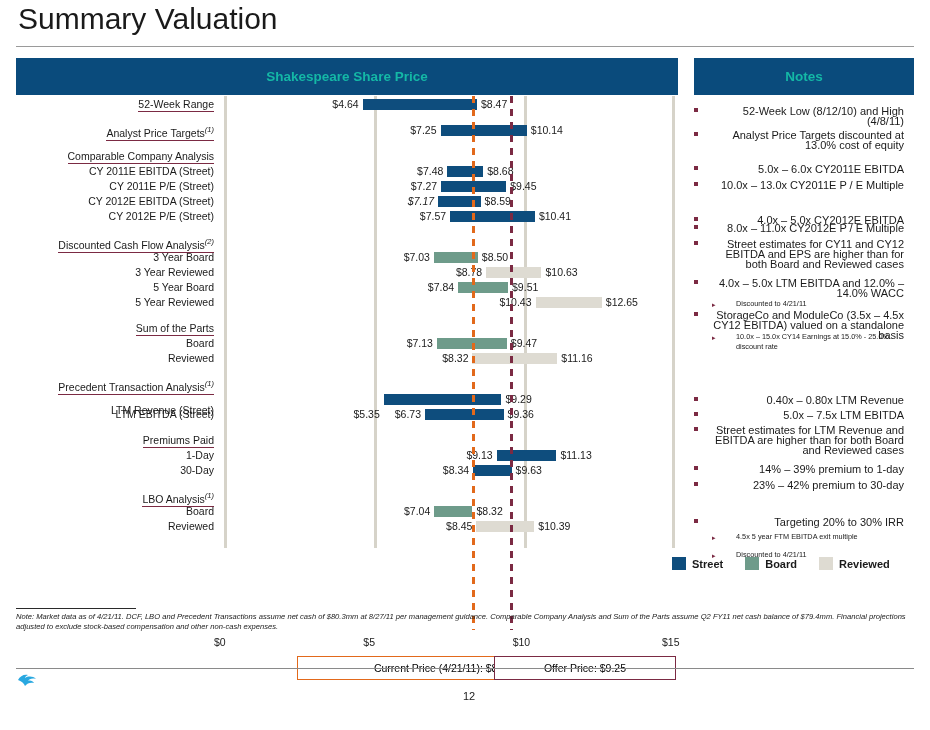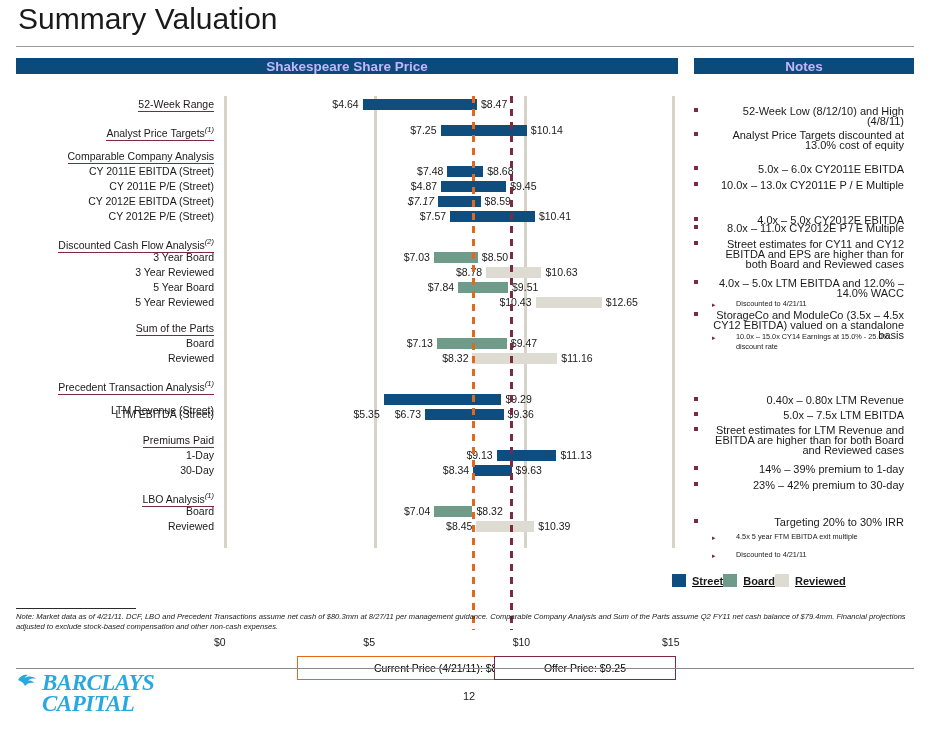--- a/index.html
+++ b/index.html
@@ -11,22 +11,22 @@
   
   .slide-title{
     position:absolute;left:18px;top:2px;
     font-size:30px;font-weight:400;color:#1a1a1a;letter-spacing:0px;
   }
   .title-rule{
     position:absolute;left:16px;top:46px;width:898px;height:1px;background:#9a9a9a;
   }
   
   .hdr{
-    position:absolute;top:58px;height:16px;background:#0a4b7c;
-    color:#c4b5fd;font-size:13.5px;font-weight:bold;
+    position:absolute;top:58px;height:37px;background:#0a4b7c;
+    color:#14b8a6;font-size:13.5px;font-weight:bold;
     display:flex;align-items:center;justify-content:center;
   }
   .hdr-left{left:16px;width:662px;}
   .hdr-right{left:694px;width:220px;}
   
   .panel{position:absolute;left:16px;top:88px;width:662px;height:510px;}
   .labels{position:absolute;left:0;top:0;width:206px;}
   .rowlab{
     position:absolute;right:8px;font-size:10.5px;color:#1a1a1a;
     white-space:nowrap;text-align:right;line-height:12px;
@@ -56,21 +56,21 @@
   .axis-lab{position:absolute;top:548px;font-size:10.5px;color:#1a1a1a;}
   
   .pbox{
     position:absolute;top:568px;height:22px;
     display:flex;align-items:center;justify-content:center;
     font-size:10.5px;background:#fff;
   }
   .pbox-current{left:281px;width:290px;border:1.3px solid #e2691b;}
   .pbox-offer{left:478px;width:180px;border:1.3px solid #7b2a43;}
   
-  .legend{position:absolute;left:672px;top:574px;display:flex;align-items:center;text-decoration:underline;}
+  .legend{position:absolute;left:672px;top:557px;display:flex;gap:22px;align-items:center;}
   .lg{display:flex;align-items:center;gap:6px;font-size:11px;font-weight:bold;color:#1a1a1a;}
   .sw{width:14px;height:13px;display:inline-block;}
   
   .notes{position:absolute;left:694px;top:92px;width:228px;}
   .note{position:absolute;font-size:11px;line-height:10px;color:#1a1a1a;width:210px;text-align:right;}
   .note .b{position:absolute;left:0;top:2px;width:4px;height:4px;background:#7b2a43;}
   .note .t{display:block;margin-left:19px;}
   .sub{position:absolute;font-size:7.3px;line-height:10px;color:#1a1a1a;width:196px;}
   .sub .a{position:absolute;left:18px;top:1px;color:#7b2a43;font-size:7px;}
   .sub .t{display:block;margin-left:42px;}
@@ -130,21 +130,21 @@
       <div class="bar street" style="left: 346.581px; width: 114.389px; top: 11px;"></div>
       <div class="vlabel lo" style="left: 304.581px; width: 38px; top: 11px;">$4.64</div>
       <div class="vlabel" style="left: 464.971px; top: 11px;">$8.47</div>
       <div class="bar street" style="left: 424.533px; width: 86.3147px; top: 37px;"></div>
       <div class="vlabel lo" style="left: 382.533px; width: 38px; top: 37px;">$7.25</div>
       <div class="vlabel" style="left: 514.848px; top: 37px;">$10.14</div>
       <div class="bar street" style="left: 431.403px; width: 35.84px; top: 78px;"></div>
       <div class="vlabel lo" style="left: 389.403px; width: 38px; top: 78px;">$7.48</div>
       <div class="vlabel" style="left: 471.243px; top: 78px;">$8.68</div>
       <div class="bar street" style="left: 425.131px; width: 65.1093px; top: 93px;"></div>
-      <div class="vlabel lo" style="left: 383.131px; width: 38px; top: 93px;">$4.87</div>
+      <div class="vlabel lo" style="left: 383.131px; width: 38px; top: 93px;">$7.27</div>
       <div class="vlabel" style="left: 494.24px; top: 93px;">$9.45</div>
       <div class="bar street" style="left: 422.144px; width: 42.4107px; top: 108px;"></div>
       <div class="vlabel lo" style="left: 380.144px; width: 38px; top: 108px; font-style: italic;">$7.17</div>
       <div class="vlabel" style="left: 468.555px; top: 108px;">$8.59</div>
       <div class="bar street" style="left: 434.091px; width: 84.8213px; top: 123px;"></div>
       <div class="vlabel lo" style="left: 392.091px; width: 38px; top: 123px;">$7.57</div>
       <div class="vlabel" style="left: 522.912px; top: 123px;">$10.41</div>
       <div class="bar board" style="left: 417.963px; width: 43.904px; top: 164px;"></div>
       <div class="vlabel lo" style="left: 375.963px; width: 38px; top: 164px;">$7.03</div>
       <div class="vlabel" style="left: 465.867px; top: 164px;">$8.50</div>
@@ -295,19 +295,15 @@
 <div class="footnotes" id="footnotes-host">
     <div>Note: Market data as of 4/21/11.  DCF, LBO and Precedent Transactions assume net cash of $80.3mm at 8/27/11 per management guidance.  Comparable Company Analysis and Sum of the Parts assume Q2 FY11 net cash balance of $79.4mm. Financial projections adjusted to exclude stock-based compensation and other non-cash expenses.</div>
   </div>
 
 <div class="bot-rule"></div>
 <div class="logo">
   <div style="display:flex;align-items:flex-start;gap:4px;">
     <svg width="22" height="20" viewBox="0 0 22 20">
       <path d="M2 8 C4 4, 8 2, 12 3 C10 4, 9 5, 9 6 C12 4, 17 4, 20 7 C16 6, 13 7, 12 9 C14 8, 17 9, 18 11 C15 10, 11 11, 9 14 C8 11, 5 9, 2 8 Z" fill="#29a8e0"></path>
     </svg>
-    <div>
-      <div class="logo-txt">BARCLAYS</div>
-      <div class="logo-txt">CAPITAL</div>
-    </div>
   </div>
 </div>
 <div class="pagenum">12</div>
 
 </body></html>

